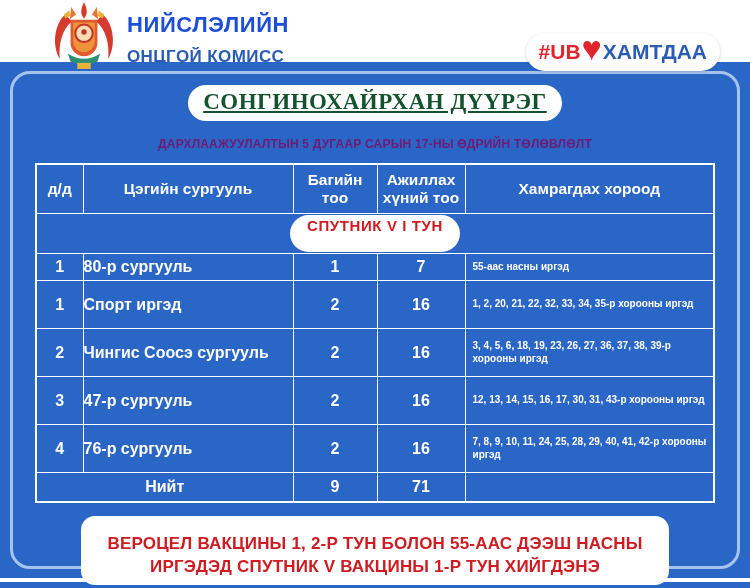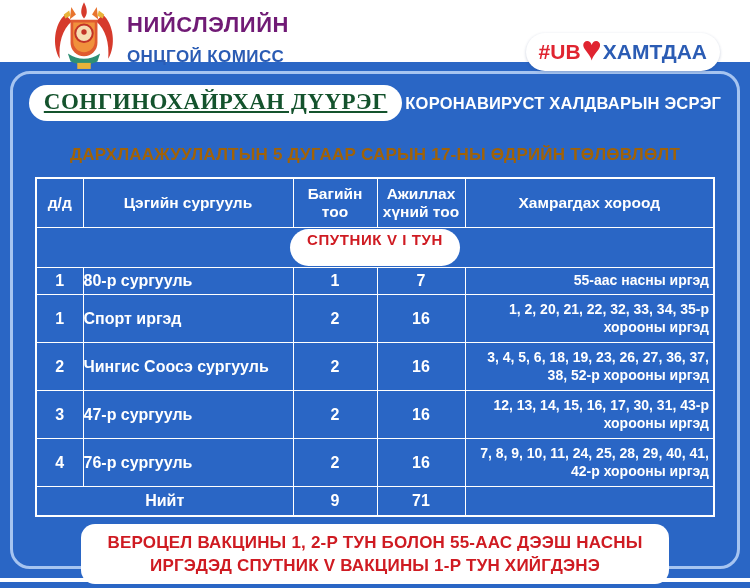--- a/index.html
+++ b/index.html
@@ -3,21 +3,21 @@
 <meta charset="utf-8">
 <style>
   html,body{margin:0;padding:0;}
   body{
     width:750px;height:588px;position:relative;overflow:hidden;
     background:#ffffff;font-family:"Liberation Sans",sans-serif;
   }
   
   .emblem{position:absolute;left:50px;top:1px;width:68px;height:74px;z-index:6;}
   .org{position:absolute;left:127px;top:14px;z-index:6;line-height:1;}
-  .org-l1{font-size:22px;font-weight:bold;color:#701a75;letter-spacing:.6px;}
+  .org-l1{font-size:22px;font-weight:bold;color:#1d4ed8;letter-spacing:.6px;}
   .org-l2{font-size:17px;font-weight:bold;color:#2b5cb4;letter-spacing:.4px;margin-top:12px;}
   .ub-pill{
     position:absolute;right:30px;top:33px;z-index:6;height:38px;
     background:#ffffff;border-radius:21px;padding:0 13px;
     display:flex;align-items:center;font-weight:bold;font-size:21px;
     box-shadow:0 1px 3px rgba(30,60,120,.25);
   }
   .ub-hash{color:#e02430;}
   .ub-heart{color:#e02430;font-size:34px;line-height:1;margin:0 1px;transform:translateY(-4px);}
   .ub-rest{color:#2b5cb4;}
@@ -34,47 +34,47 @@
     position:absolute;left:0;top:62px;width:750px;height:516px;
     display:flex;flex-direction:column;align-items:center;
   }
   .title1{margin-top:23px;display:flex;align-items:center;gap:3px;}
   .district-pill{
     background:#ffffff;border-radius:999px;padding:4px 15px 6px;
     font-family:"Liberation Serif",serif;font-weight:bold;font-size:23px;
     color:#14532d;letter-spacing:.5px;white-space:nowrap;text-decoration:underline;
   }
   .title1-rest{color:#ffffff;font-weight:bold;font-size:16.5px;letter-spacing:.2px;}
-  .title2{margin-top:24px;color:#a16207;font-weight:bold;font-size:17px;letter-spacing:.2px;}
+  .title2{margin-top:16px;color:#701a75;font-weight:bold;font-size:12px;letter-spacing:.2px;}
 
   
   table{
     margin-top:12px;width:678px;border-collapse:collapse;table-layout:fixed;
     border:2.5px solid #ffffff;
   }
   td{
     border:1.6px solid #ffffff;color:#ffffff;font-weight:bold;font-size:16px;
     text-align:center;padding:1px 4px;vertical-align:middle;
   }
   .hdr td{font-size:15.5px;line-height:1.15;height:46px;}
   .sec td{height:25px;padding:1px;}
   .sec-pill{
     display:inline-block;background:#ffffff;color:#cf1b22;border-radius:999px;
     padding:2px 17px 18px;font-size:15px;letter-spacing:.6px;
   }
   .small-row td{height:24px;}
   .big-row td{height:45px;}
   .total-row td{height:26px;}
   .loc{text-align:left;padding-left:0;}
-  .khoroo{text-align:right;padding-left:7px;font-size:14px;line-height:1.28;}
+  .khoroo{text-align:left;padding-left:7px;font-size:10px;line-height:1.28;}
 
   
   .footer-note{
-    margin-top:7px;background:#ffffff;border-radius:14px;
-    width:560px;padding:8px 14px 7px;text-align:center;
+    margin-top:13px;background:#ffffff;border-radius:14px;
+    width:560px;padding:17px 14px 7px;text-align:center;
     color:#cf1b22;font-weight:bold;font-size:17px;line-height:1.33;letter-spacing:.2px;
   }
 </style>
 </head>
 <body>
 
 <div class="panel">
   <div class="panel-border"></div>
 </div>
 <div class="bottom-band"></div>
@@ -105,21 +105,20 @@
 <div class="ub-pill">
   <span class="ub-hash">#UB</span>
   <span class="ub-heart">♥</span>
   <span class="ub-rest">ХАМТДАА</span>
 </div>
 
 <div class="content">
 
   <div class="title1">
     <span class="district-pill">СОНГИНОХАЙРХАН ДҮҮРЭГ</span>
-    <span class="title1-rest">КОРОНАВИРУСТ ХАЛДВАРЫН ЭСРЭГ</span>
   </div>
   <div class="title2">ДАРХЛААЖУУЛАЛТЫН 5 ДУГААР САРЫН 17-НЫ ӨДРИЙН ТӨЛӨВЛӨЛТ</div>
 
   <table>
     <colgroup>
       <col style="width:47px">
         <col style="width:210px">
         <col style="width:84px">
       <col style="width:88px">
         <col style="width:249px">
@@ -149,21 +148,21 @@
       <td class="loc">Спорт иргэд</td>
       <td>2</td>
       <td>16</td>
       <td class="khoroo">1, 2, 20, 21, 22, 32, 33, 34, 35-р хорооны иргэд</td>
     </tr>
     <tr class="big-row">
       <td>2</td>
       <td class="loc">Чингис Соосэ сургууль</td>
       <td>2</td>
       <td>16</td>
-      <td class="khoroo">3, 4, 5, 6, 18, 19, 23, 26, 27, 36, 37, 38, 52-р хорооны иргэд</td>
+      <td class="khoroo">3, 4, 5, 6, 18, 19, 23, 26, 27, 36, 37, 38, 39-р хорооны иргэд</td>
     </tr>
     <tr class="big-row">
       <td>3</td>
       <td class="loc">47-р сургууль</td>
       <td>2</td>
       <td>16</td>
       <td class="khoroo">12, 13, 14, 15, 16, 17, 30, 31, 43-р хорооны иргэд</td>
     </tr>
     <tr class="big-row">
       <td>4</td>

